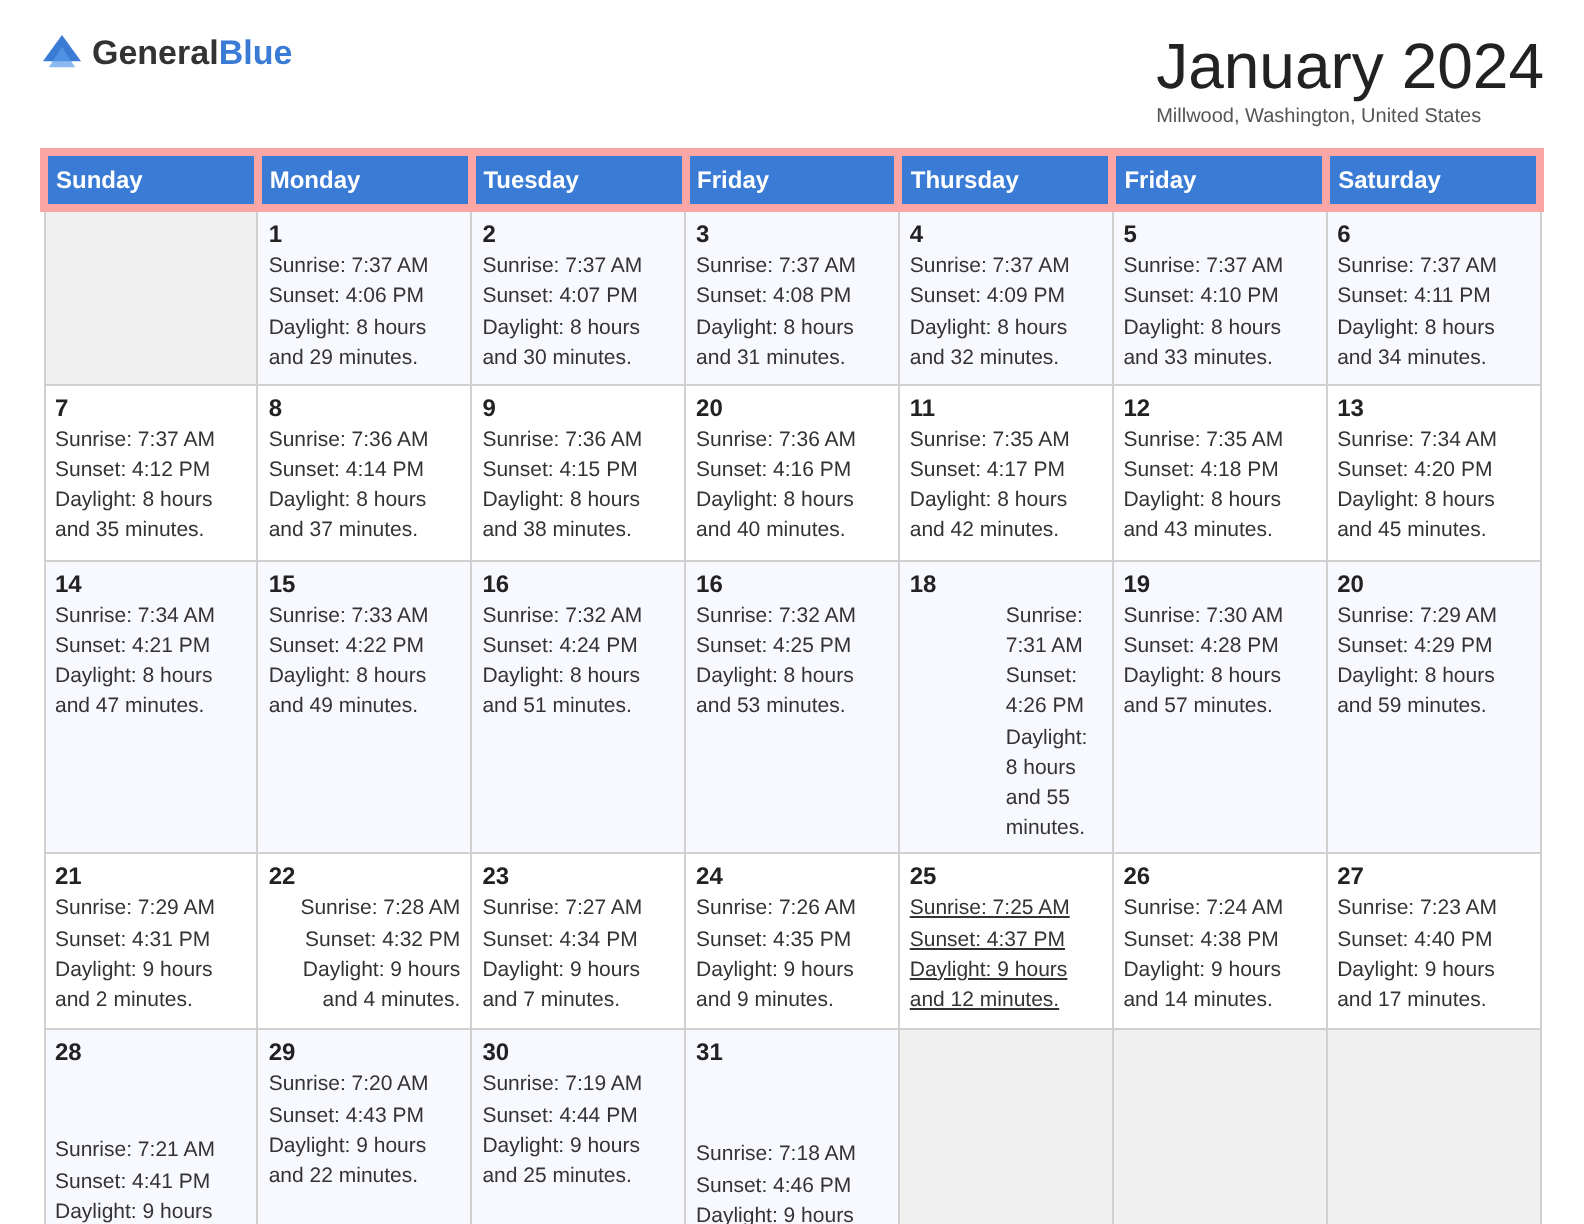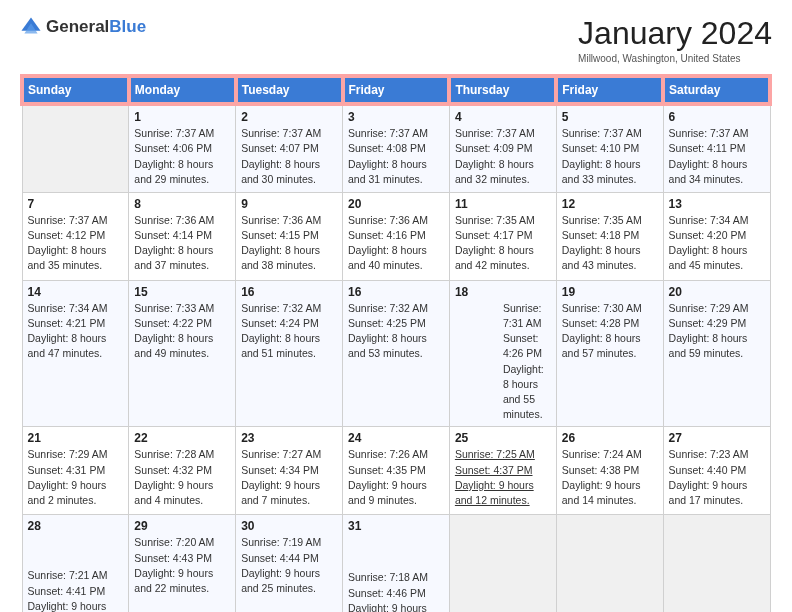--- a/index.html
+++ b/index.html
@@ -286,21 +286,21 @@
         <tr>
           <td>
             <div class="day-number">21</div>
             <div class="day-info" style="white-space: pre-line;">Sunrise: 7:29 AM
 Sunset: 4:31 PM
 Daylight: 9 hours
 and 2 minutes.</div>
           </td>
           <td>
             <div class="day-number">22</div>
-            <div class="day-info" style="white-space: pre-line;">Sunrise: 7:28 AM
+            <div class="day-info" style="white-space: pre-line; text-align: right;">Sunrise: 7:28 AM
 Sunset: 4:32 PM
 Daylight: 9 hours
 and 4 minutes.</div>
           </td>
           <td>
             <div class="day-number">23</div>
             <div class="day-info" style="white-space: pre-line;">Sunrise: 7:27 AM
 Sunset: 4:34 PM
 Daylight: 9 hours
 and 7 minutes.</div>

